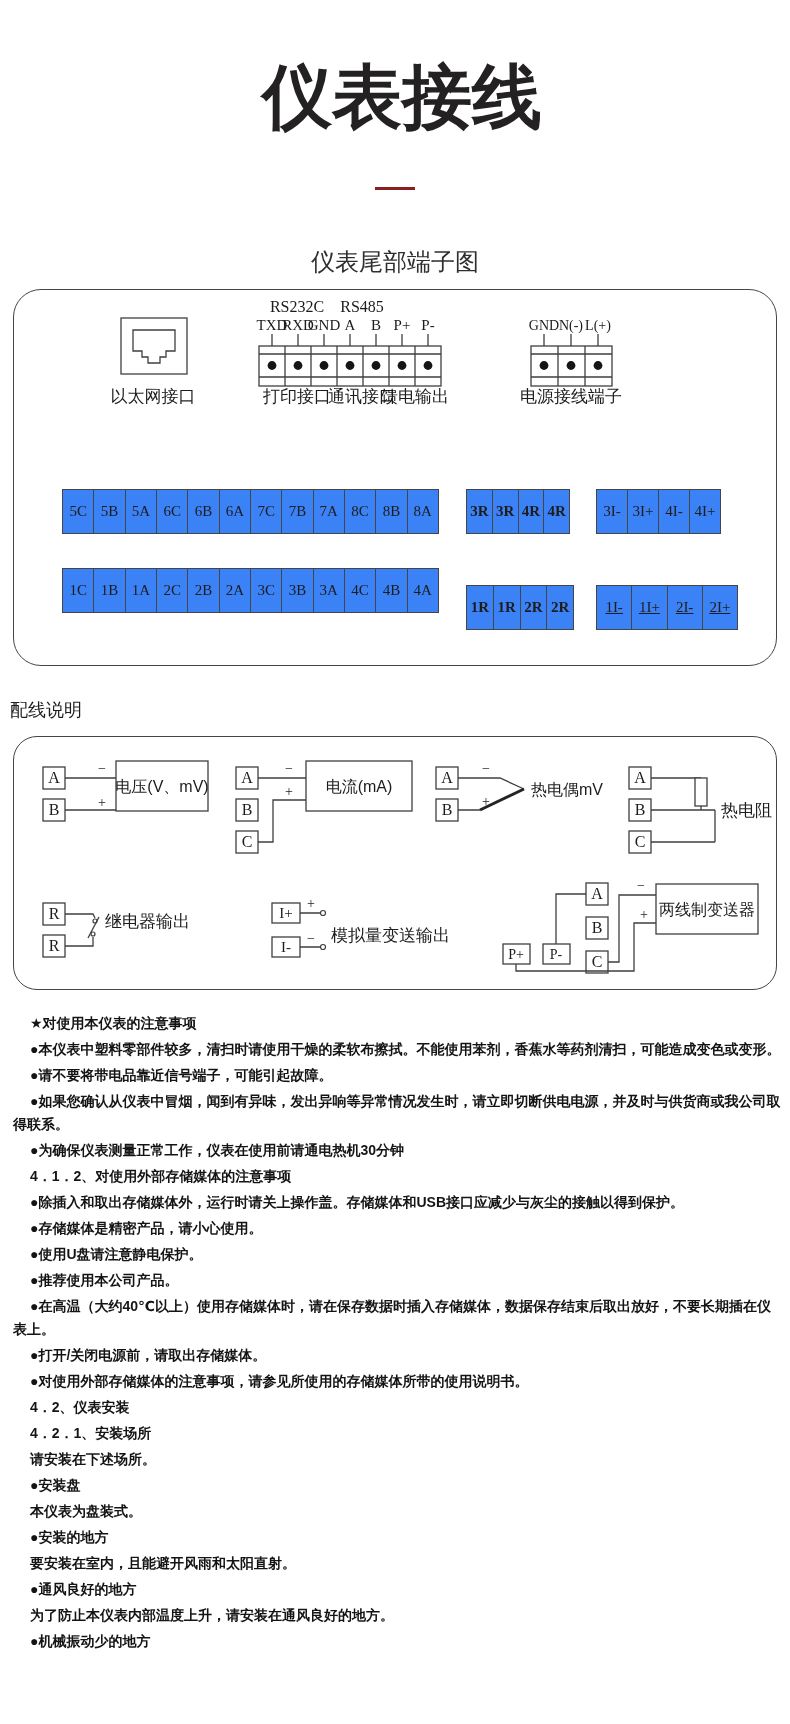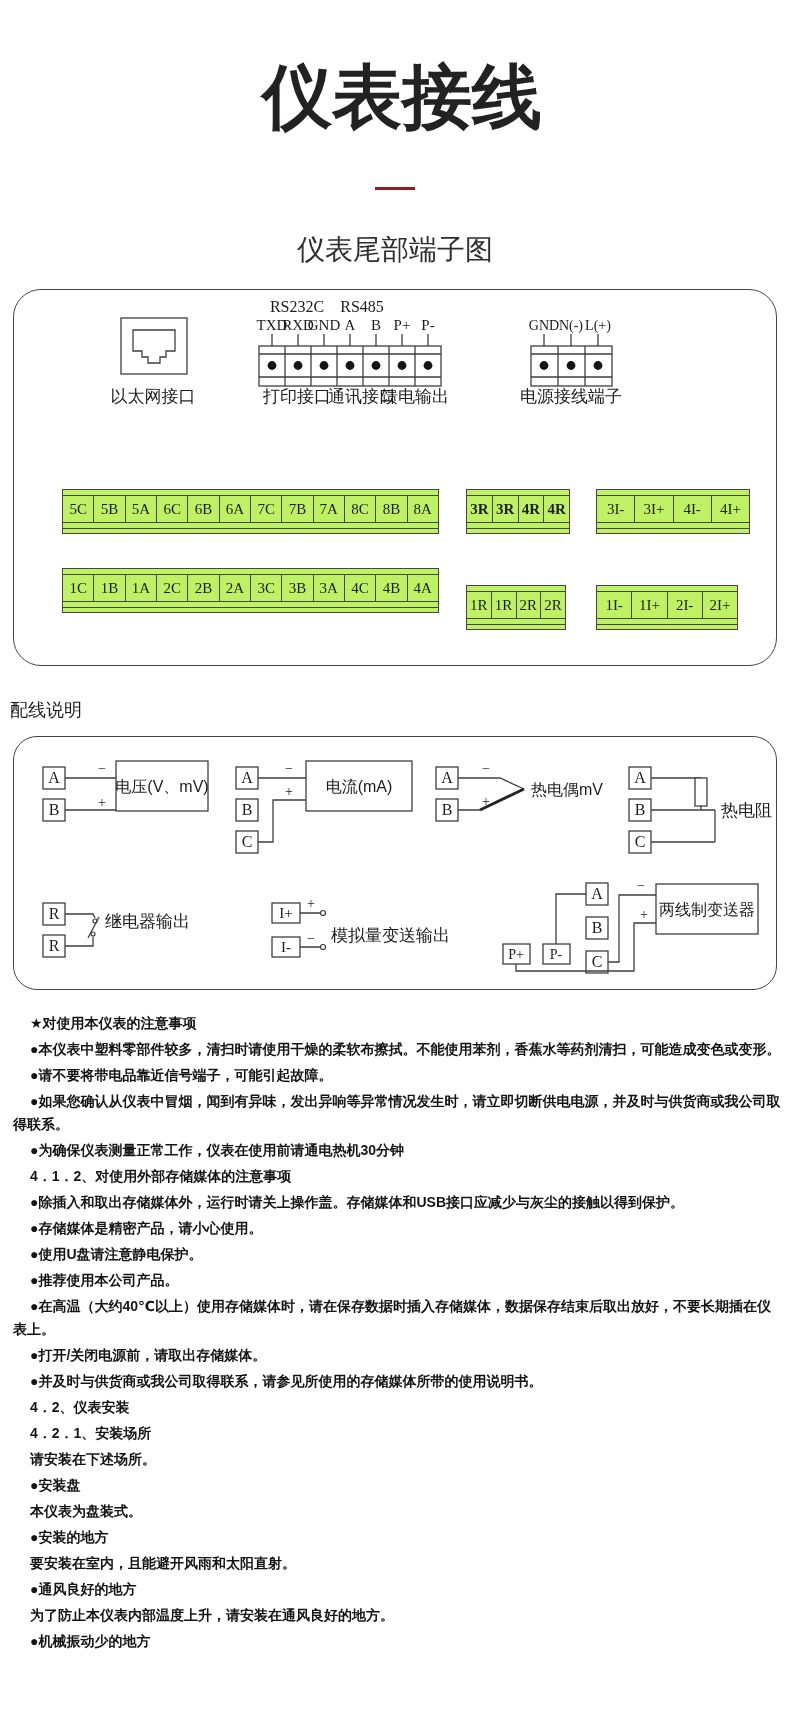--- a/index.html
+++ b/index.html
@@ -1,26 +1,26 @@
 <!DOCTYPE html>
 <html><head>
 <meta charset="utf-8">
 <style>
   html,body{margin:0;padding:0;background:#fff;}
   body{width:790px;height:1724px;position:relative;font-family:"Liberation Sans","DejaVu Sans",sans-serif;color:#1c1c1c;overflow:hidden;}
   .page-title{position:absolute;top:52px;left:0;width:790px;text-align:center;font-size:70px;font-weight:700;color:#242122;letter-spacing:0;line-height:1.1;margin:7px;}
   .title-divider{position:absolute;top:187px;left:375px;width:40px;height:3px;background:#8a1f1f;}
-  .subtitle{position:absolute;top:231px;left:0;width:790px;text-align:center;font-size:28px;color:#2e2e2e;margin:0;font-weight:400;}
+  .subtitle{position:absolute;top:246px;left:0;width:790px;text-align:center;font-size:24px;color:#2e2e2e;margin:0;font-weight:400;}
   .panel{position:absolute;left:13px;width:764px;border:1.5px solid #454545;border-radius:28px;background:#fff;box-sizing:border-box;}
   #terminal-panel{top:289px;height:377px;}
   #wiring-panel{top:736px;height:254px;border-radius:24px;}
   .panel svg{position:absolute;left:0;top:0;}
   .section-heading{position:absolute;top:698px;left:10px;font-size:18px;font-weight:500;color:#1c1c1c;margin:0;}
   
-  .strip{position:absolute;height:45px;border:1.5px solid #454545;background:#bef264;box-sizing:border-box;display:flex;flex-direction:column;}
+  .strip{position:absolute;height:45px;border:1.5px solid #454545;background:#3b82f6;box-sizing:border-box;display:flex;}
   .strip-railtop{height:5px;border-bottom:1px solid #454545;}
   .strip-cells{flex:1;display:flex;min-height:0;}
   .strip-cells>div{flex:1;display:flex;align-items:center;justify-content:center;font-family:"Liberation Serif","DejaVu Serif",serif;font-size:15px;color:#1c1c1c;border-right:1px solid #454545;white-space:nowrap;}
   .strip-cells>div:last-child{border-right:none;}
   .strip-railbot1{height:5px;border-top:1px solid #454545;}
   .strip-railbot2{height:4px;border-top:1px solid #454545;}
   
   .ln{stroke:#3f3f3f;stroke-width:1.3;fill:none;}
   .lnthick{stroke:#242424;stroke-width:3;fill:none;}
   .bx{stroke:#3f3f3f;stroke-width:1.3;fill:#fff;}
@@ -117,21 +117,21 @@
     <div class="strip-railtop"></div>
     <div class="strip-cells">
         <div>3R</div>
         <div>3R</div>
         <div>4R</div>
         <div>4R</div>
       </div>
     <div class="strip-railbot1"></div>
     <div class="strip-railbot2"></div>
   </div>
-  <div class="strip" style="left:582px;top:199px;width:154px;">
+  <div class="strip" style="left:582px;top:199px;width:125px;">
     <div class="strip-railtop"></div>
     <div class="strip-cells">
         <div>3I-</div>
         <div>3I+</div>
         <div>4I-</div>
         <div>4I+</div>
       </div>
     <div class="strip-railbot1"></div>
     <div class="strip-railbot2"></div>
   </div>
@@ -147,32 +147,32 @@
         <div>3C</div>
         <div>3B</div>
         <div>3A</div>
         <div>4C</div>
         <div>4B</div>
         <div>4A</div>
       </div>
     <div class="strip-railbot1"></div>
     <div class="strip-railbot2"></div>
   </div>
-  <div class="strip" style="left:452px;top:295px;width:100px;">
+  <div class="strip" style="left:452px;top:295px;width:108px;font-weight:bold;">
     <div class="strip-railtop"></div>
     <div class="strip-cells">
         <div>1R</div>
         <div>1R</div>
         <div>2R</div>
         <div>2R</div>
       </div>
     <div class="strip-railbot1"></div>
     <div class="strip-railbot2"></div>
   </div>
-  <div class="strip" style="left:582px;top:295px;width:142px;">
+  <div class="strip" style="left:582px;top:295px;width:142px;text-decoration:underline;">
     <div class="strip-railtop"></div>
     <div class="strip-cells">
         <div>1I-</div>
         <div>1I+</div>
         <div>2I-</div>
         <div>2I+</div>
       </div>
     <div class="strip-railbot1"></div>
     <div class="strip-railbot2"></div>
   </div>
@@ -286,21 +286,21 @@
     <p class="note">●请不要将带电品靠近信号端子，可能引起故障。</p>
     <p class="note">●如果您确认从仪表中冒烟，闻到有异味，发出异响等异常情况发生时，请立即切断供电电源，并及时与供货商或我公司取得联系。</p>
     <p class="note">●为确保仪表测量正常工作，仪表在使用前请通电热机30分钟</p>
     <p class="note">4．1．2、对使用外部存储媒体的注意事项</p>
     <p class="note">●除插入和取出存储媒体外，运行时请关上操作盖。存储媒体和USB接口应减少与灰尘的接触以得到保护。</p>
     <p class="note">●存储媒体是精密产品，请小心使用。</p>
     <p class="note">●使用U盘请注意静电保护。</p>
     <p class="note">●推荐使用本公司产品。</p>
     <p class="note">●在高温（大约40℃以上）使用存储媒体时，请在保存数据时插入存储媒体，数据保存结束后取出放好，不要长期插在仪表上。</p>
     <p class="note">●打开/关闭电源前，请取出存储媒体。</p>
-    <p class="note">●并及时与供货商或我公司取得联系，请参见所使用的存储媒体所带的使用说明书。</p>
+    <p class="note">●对使用外部存储媒体的注意事项，请参见所使用的存储媒体所带的使用说明书。</p>
     <p class="note">4．2、仪表安装</p>
     <p class="note">4．2．1、安装场所</p>
     <p class="note">请安装在下述场所。</p>
     <p class="note">●安装盘</p>
     <p class="note">本仪表为盘装式。</p>
     <p class="note">●安装的地方</p>
     <p class="note">要安装在室内，且能避开风雨和太阳直射。</p>
     <p class="note">●通风良好的地方</p>
     <p class="note">为了防止本仪表内部温度上升，请安装在通风良好的地方。</p>
     <p class="note">●机械振动少的地方</p>

